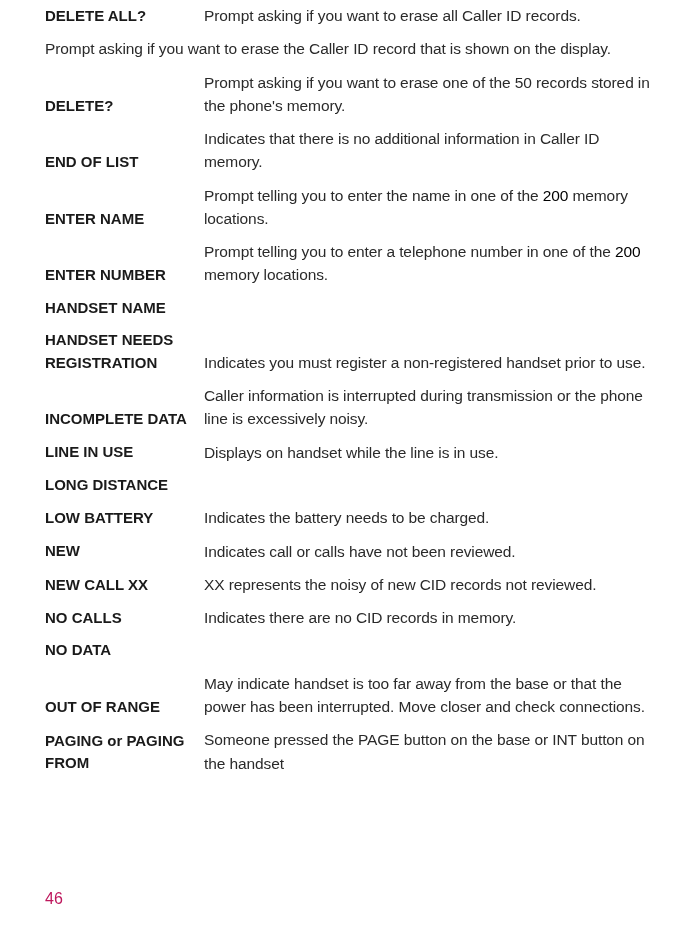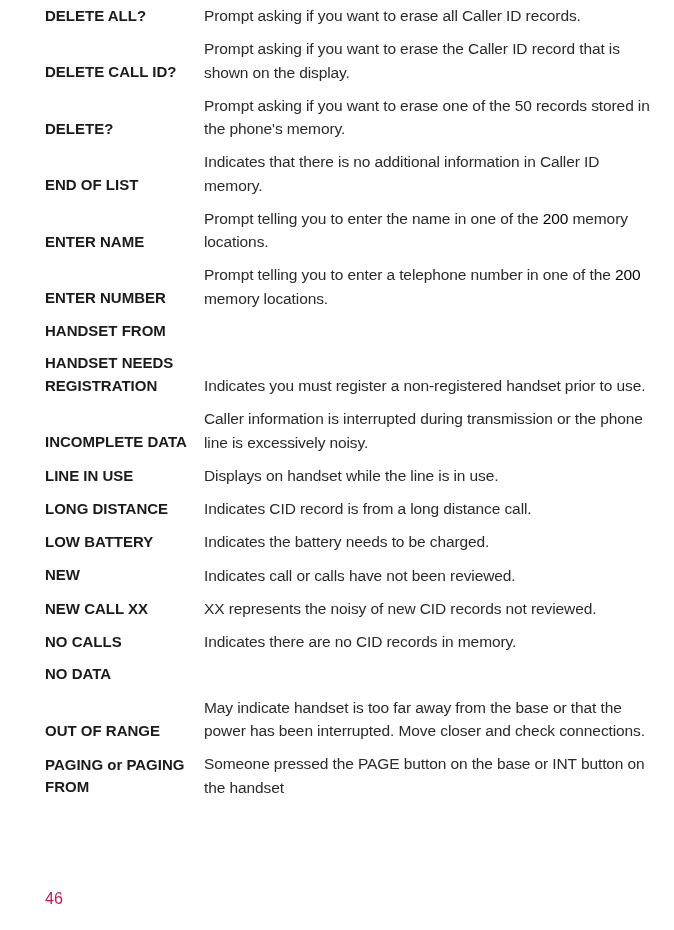--- a/index.html
+++ b/index.html
@@ -49,57 +49,55 @@
   </style>
 </head>
 <body>
 
 <div id="glossary">
     <div class="entry">
       <div class="term">DELETE ALL?</div>
       <div class="desc"><span>Prompt asking if you want to erase all Caller ID records.</span></div>
     </div>
     <div class="entry">
-      <div class="term">DELETE CALL ID?</div>
       <div class="desc"><span>Prompt asking if you want to erase the Caller ID record that is shown on the display.</span></div>
     </div>
     <div class="entry">
       <div class="term">DELETE?</div>
       <div class="desc"><span>Prompt asking if you want to erase one of the 50 records stored in the phone's memory.</span></div>
     </div>
     <div class="entry">
       <div class="term">END OF LIST</div>
       <div class="desc"><span>Indicates that there is no additional information in Caller ID memory.</span></div>
     </div>
     <div class="entry">
       <div class="term">ENTER NAME</div>
       <div class="desc"><span>Prompt telling you to enter the name in one of the </span><span class="red">200</span><span> memory locations.</span></div>
     </div>
     <div class="entry">
       <div class="term">ENTER NUMBER</div>
       <div class="desc"><span>Prompt telling you to enter a telephone number in one of the </span><span class="red">200</span><span> memory locations.</span></div>
     </div>
     <div class="entry">
-      <div class="term">HANDSET FROM</div>
+      <div class="term">HANDSET NAME</div>
     </div>
     <div class="entry">
       <div class="term">HANDSET NEEDS REGISTRATION</div>
       <div class="desc"><span>Indicates you must register a non-registered handset prior to use.</span></div>
     </div>
     <div class="entry">
       <div class="term">INCOMPLETE DATA</div>
       <div class="desc"><span>Caller information is interrupted during transmission or the phone line is excessively noisy.</span></div>
     </div>
     <div class="entry">
       <div class="term">LINE IN USE</div>
       <div class="desc"><span>Displays on handset while the line is in use.</span></div>
     </div>
     <div class="entry">
       <div class="term">LONG DISTANCE</div>
-      <div class="desc"><span>Indicates CID record is from a long distance call.</span></div>
     </div>
     <div class="entry">
       <div class="term">LOW BATTERY</div>
       <div class="desc"><span>Indicates the battery needs to be charged.</span></div>
     </div>
     <div class="entry">
       <div class="term">NEW</div>
       <div class="desc"><span>Indicates call or calls have not been reviewed.</span></div>
     </div>
     <div class="entry">

